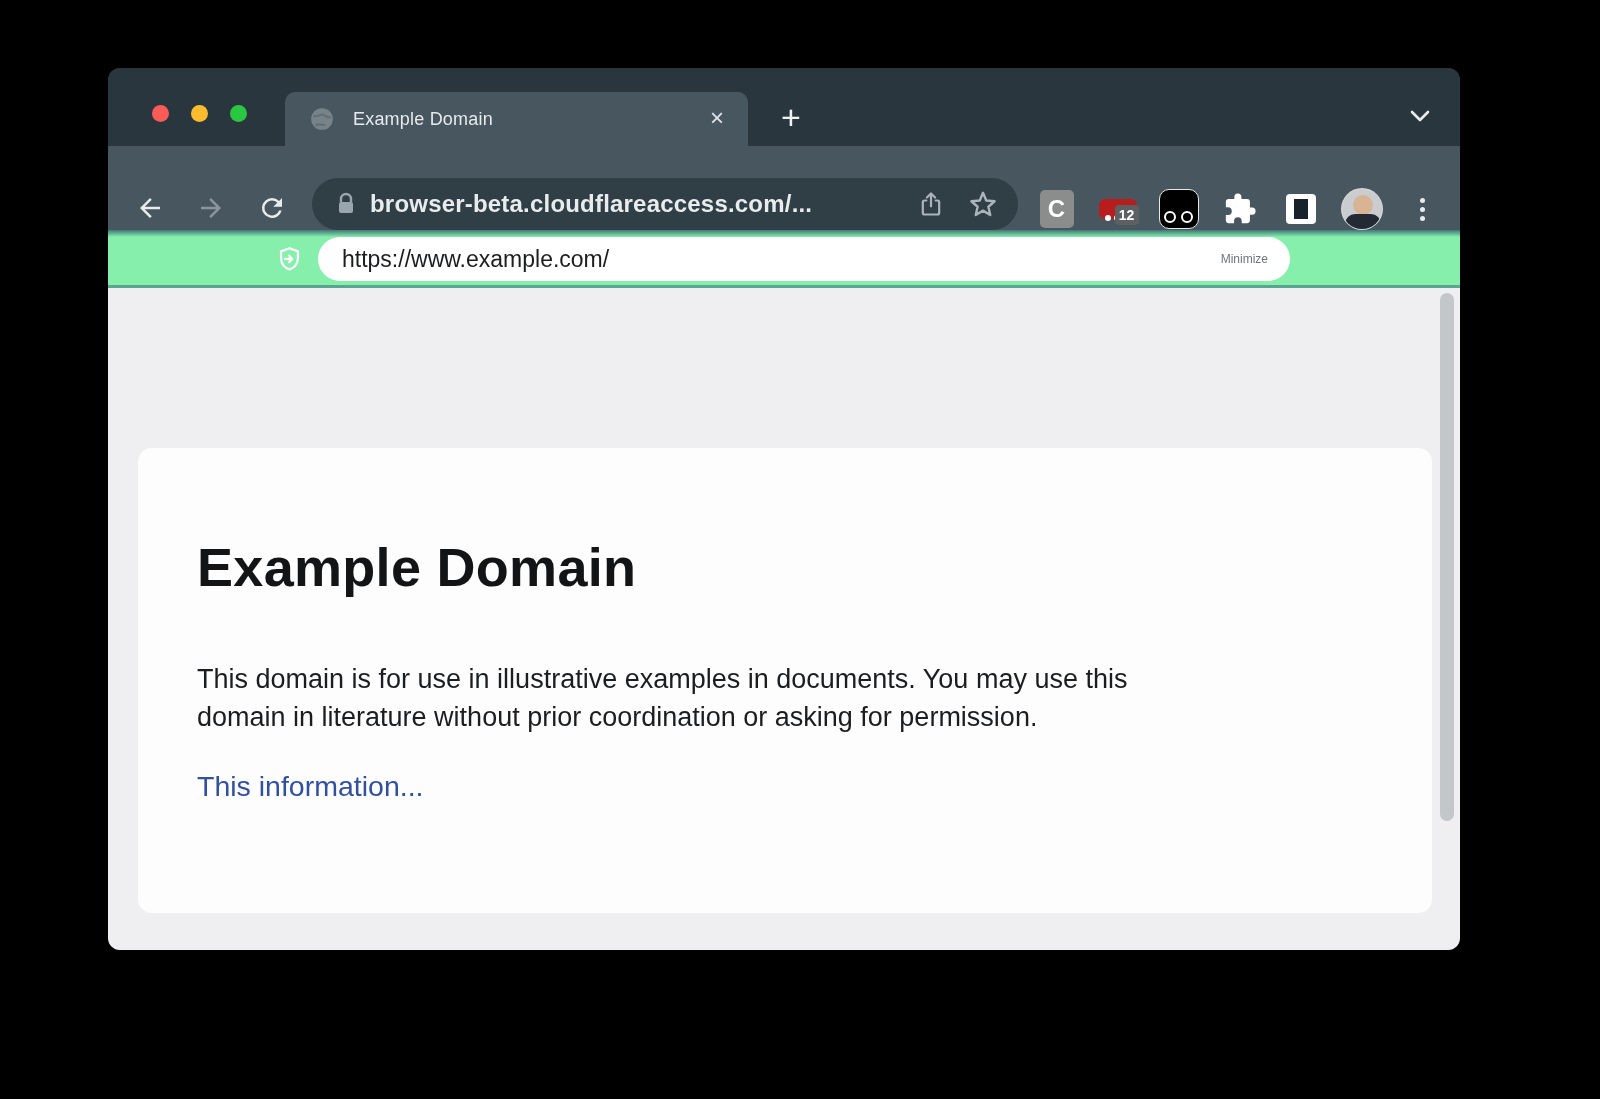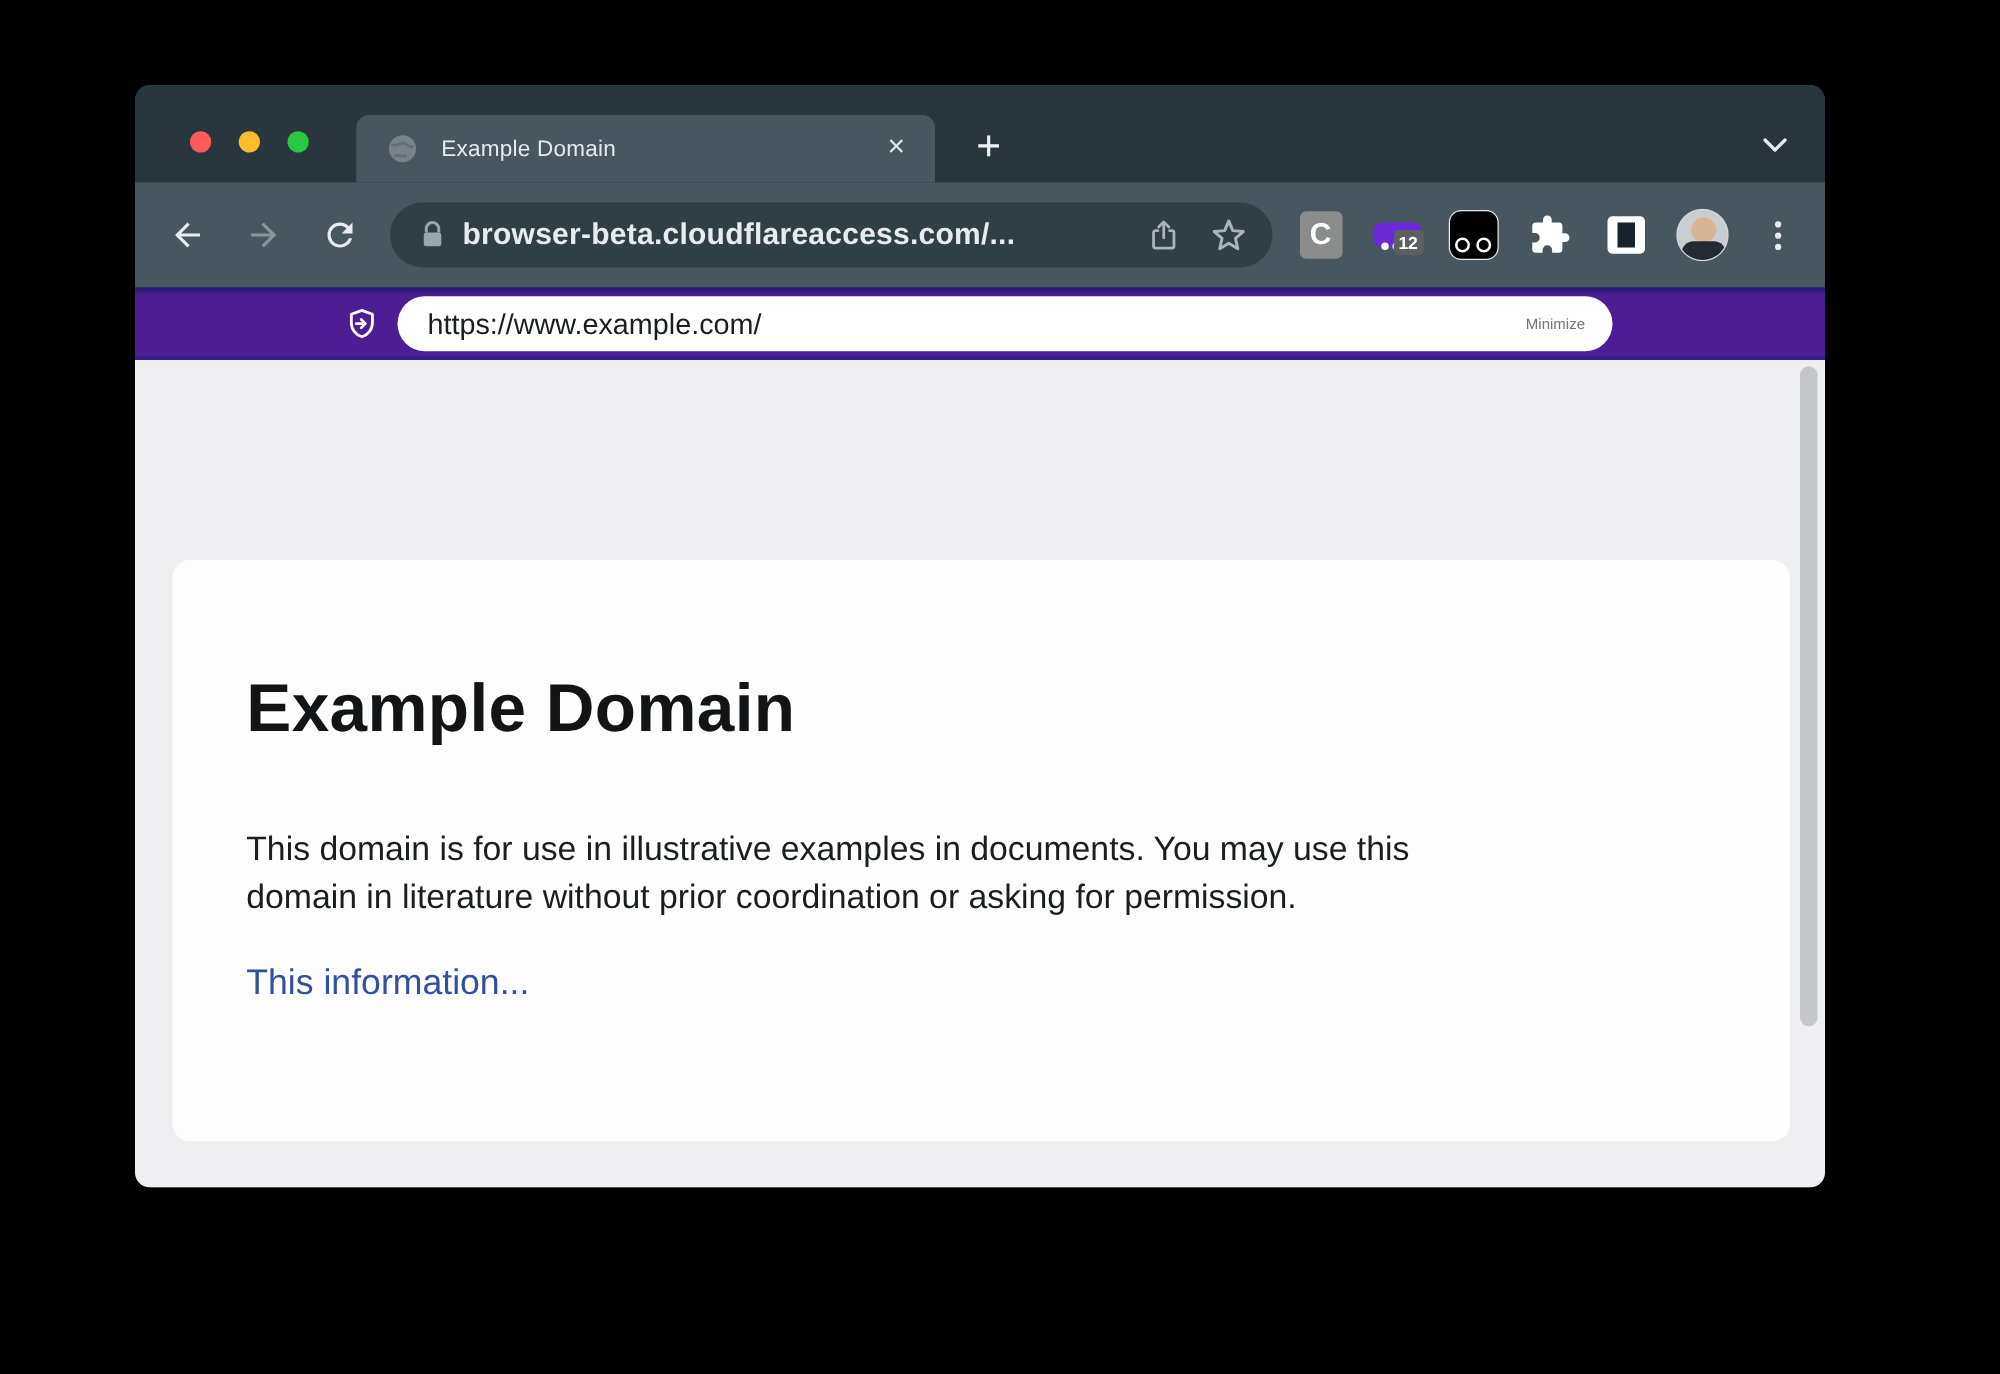--- a/index.html
+++ b/index.html
@@ -23,42 +23,42 @@
                white-space:nowrap; overflow:hidden; }
   .tab-close { width:30px; height:30px; margin-right:16px; border-radius:6px; color:#dfe4e7;
                font-size:24px; line-height:28px; text-align:center; cursor:pointer; }
 
   .newtab-btn { position:absolute; left:665px; top:33px; width:36px; height:36px; border-radius:50%;
                 color:#eef1f3; font-size:34px; font-weight:300; line-height:33px; text-align:center; }
   .tab-search { position:absolute; right:30px; top:42px; }
 
   
   .toolbar { position:relative; height:84px; background:#47565f;
-             display:flex; align-items:center; }
+             display:flex; align-items:flex-end; }
   .nav-btn { width:44px; height:44px; border-radius:50%; display:flex; align-items:center;
              justify-content:center; flex:0 0 auto; }
   .nav-back { margin-left:20px; }
   .nav-fwd  { margin-left:17px; }
   .nav-reload { margin-left:17px; }
 
   .omnibox { margin-left:18px; width:706px; height:52px; background:#303e46; border-radius:26px;
              display:flex; align-items:center; flex:0 0 auto; }
   .omnibox .lock { margin-left:22px; flex:0 0 auto; }
   .omni-url { margin-left:12px; flex:1; color:#e9ecee; font-size:24px; font-weight:600;
               letter-spacing:.2px; white-space:nowrap; overflow:hidden; }
   .omni-act { width:34px; height:34px; margin-right:18px; flex:0 0 auto;
               display:flex; align-items:center; justify-content:center; }
 
   .ext-row { display:flex; align-items:center; margin-left:8px; }
   .ext-slot { width:61px; display:flex; justify-content:center; position:relative; }
 
   .ext-c { width:34px; height:38px; border-radius:5px; background:#8b8d8c; color:#fff;
            font-size:24px; font-weight:700; text-align:center; line-height:38px; }
 
-  .ext-red { width:38px; height:20px; border-radius:6px; background:#6d28d9; position:relative; }
+  .ext-red { width:38px; height:20px; border-radius:6px; background:#b91c1c; position:relative; }
   .ext-red .dot { position:absolute; top:16px; width:6px; height:6px; border-radius:50%; background:#fff; }
   .ext-red .d1{ left:6px; } .ext-red .d2{ left:15px; } .ext-red .d3{ left:24px; }
   .ext-red .tick { position:absolute; top:12px; left:31px; width:3px; height:7px; background:#fff; border-radius:2px; }
   .ext-badge { position:absolute; right:-2px; bottom:-6px; min-width:24px; height:20px;
                background:#5c6063; border-radius:4px; color:#fff; font-size:14px; font-weight:700;
                text-align:center; line-height:20px; padding:0 3px; }
 
   .ext-black { width:40px; height:40px; border-radius:10px; background:#000;
                border:1.5px solid #e8e8e8; position:relative; }
   .ext-black .eye { position:absolute; bottom:5px; width:12px; height:12px; border-radius:50%;
@@ -70,21 +70,21 @@
 
   .avatar { width:42px; height:42px; border-radius:50%; background:#c9cdd0; position:relative; overflow:hidden;
             border:1px solid rgba(255,255,255,.25); }
   .avatar .head { position:absolute; left:11px; top:6px; width:20px; height:20px; border-radius:50%; background:#d8b394; }
   .avatar .body { position:absolute; left:3px; top:25px; width:36px; height:20px; border-radius:10px 10px 0 0; background:#242a33; }
 
   .menu-dots { display:flex; flex-direction:column; gap:4px; align-items:center; }
   .menu-dots span { width:5px; height:5px; border-radius:50%; background:#e9ecee; display:block; }
 
   
-  .bluebar { position:relative; height:58px; background:#4c1d95; display:flex; align-items:center; }
+  .bluebar { position:relative; height:58px; background:#86efac; display:flex; align-items:center; }
   .bluebar::before { content:""; position:absolute; left:0; top:0; right:0; height:7px;
                      background:linear-gradient(rgba(5,20,80,.55),rgba(5,20,80,0)); }
   .bluebar::after { content:""; position:absolute; left:0; bottom:0; right:0; height:3px;
                     background:rgba(10,30,90,.35); }
   .shield { position:absolute; left:168px; top:16px; }
   .iso-pill { position:absolute; left:210px; top:7px; width:972px; height:44px; background:#fff;
               border-radius:22px; display:flex; align-items:center; }
   .iso-url { border:none; outline:none; background:transparent; margin-left:24px; flex:1;
              font-family:"Liberation Sans","DejaVu Sans",sans-serif;
              font-size:23px; color:#1c1d1f; }

